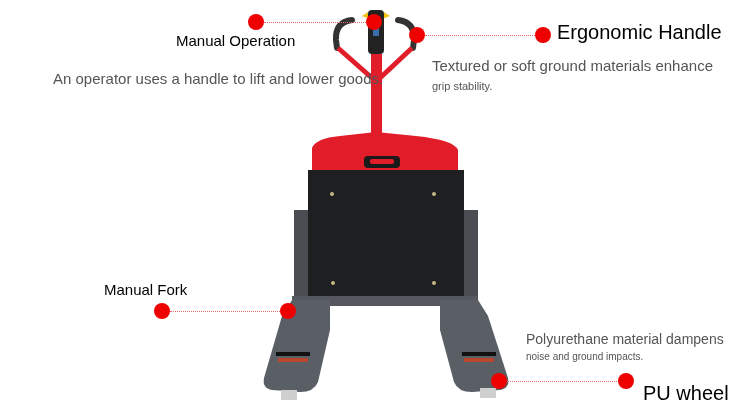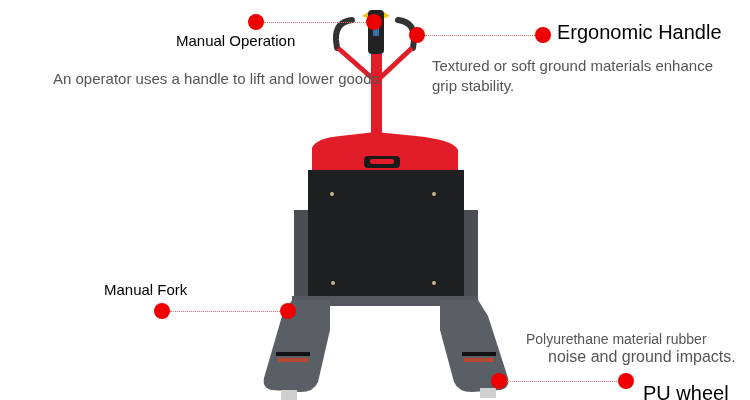--- a/index.html
+++ b/index.html
@@ -62,30 +62,30 @@
   <div class="abs title" style="left:176px; top:32px; font-size:15px;">Manual Operation</div>
   <div class="abs desc" style="left:9px; top:69px; font-size:15px;margin-left:44px;">An operator uses a handle to lift and lower goods.</div>
 </div>
 
 <div>
   <div class="dot" style="left:409px; top:27px;"></div>
   <div class="leader" style="left:425px; top:35px; width:110px;"></div>
   <div class="dot" style="left:535px; top:27px;"></div>
   <div class="abs title" style="left:557px; top:21px; font-size:20px;">Ergonomic Handle</div>
   <div class="abs desc" style="left:432px; top:56px; font-size:15px;">Textured or soft ground materials enhance</div>
-  <div class="abs desc" style="left:432px; top:76px; font-size:15px;text-align:center;">grip stability.</div>
+  <div class="abs desc" style="left:432px; top:76px; font-size:11px;text-align:center;">grip stability.</div>
 </div>
 
 <div>
   <div class="abs title" style="left:104px; top:281px; font-size:15px;">Manual Fork</div>
   <div class="dot" style="left:154px; top:303px;"></div>
   <div class="leader" style="left:170px; top:311px; width:112px;"></div>
   <div class="dot" style="left:280px; top:303px;"></div>
 </div>
 
 <div>
-  <div class="abs desc" style="left:526px; top:329px; font-size:14px;">Polyurethane material rubber</div>
-  <div class="abs desc" style="left:548px; top:347px; font-size:16px;">noise and ground impacts.</div>
+  <div class="abs desc" style="left:526px; top:329px; font-size:14px;">Polyurethane material dampens</div>
+  <div class="abs desc" style="left:526px; top:347px; font-size:10px;">noise and ground impacts.</div>
   <div class="dot" style="left:491px; top:373px;"></div>
   <div class="leader" style="left:507px; top:381px; width:112px;"></div>
   <div class="dot" style="left:618px; top:373px;"></div>
   <div class="abs title" style="left:643px; top:368px; font-size:20px;margin-top:14px;">PU wheel</div>
 </div>
 
 </body></html>

